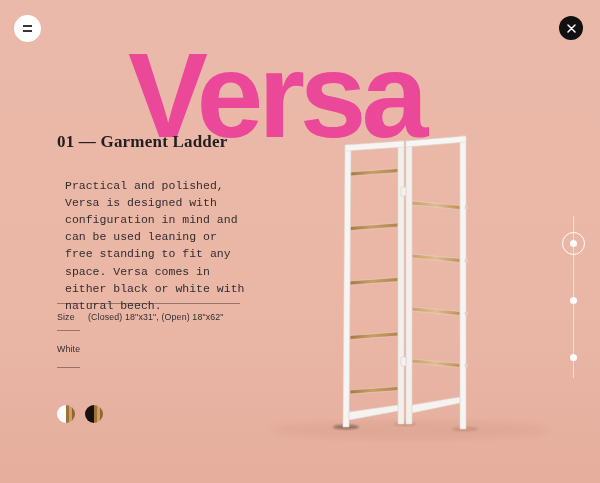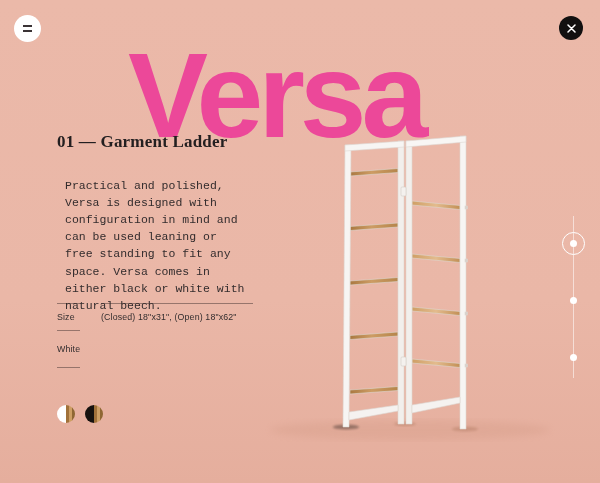--- a/index.html
+++ b/index.html
@@ -28,21 +28,21 @@
     font-family:"Liberation Serif",serif;font-size:17px;font-weight:600;
     letter-spacing:0.2px;color:#231f20;white-space:nowrap;
   }
   .description{
     position:absolute;left:8px;top:165px;width:184px;
     font-family:Liberation Mono, monospace;font-size:11.5px;line-height:17.2px;
     color:#332c2d;
   }
   .spec-table{
     position:absolute;left:0;top:303px;display:grid;
-    grid-template-columns:23px 152px;column-gap:21px;
+    grid-template-columns:23px 152px;column-gap:8px;
     font-size:8.8px;letter-spacing:0.15px;color:#332d2e;
   }
   .spec-cell{border-top:1px solid rgba(50,38,38,0.45);display:flex;align-items:center;}
   .spec-row-1{height:26px;}
   .spec-row-2{height:36px;}
   .spec-row-2.spec-value{line-height:12px;align-items:center;}
   .spec-bottom{border-bottom:1px solid rgba(50,38,38,0.45);}
   
   .swatches{position:absolute;left:0;top:405px;display:flex;gap:10px;}
   .swatch{width:18px;height:18px;border-radius:50%;border:none;padding:0;cursor:pointer;}

